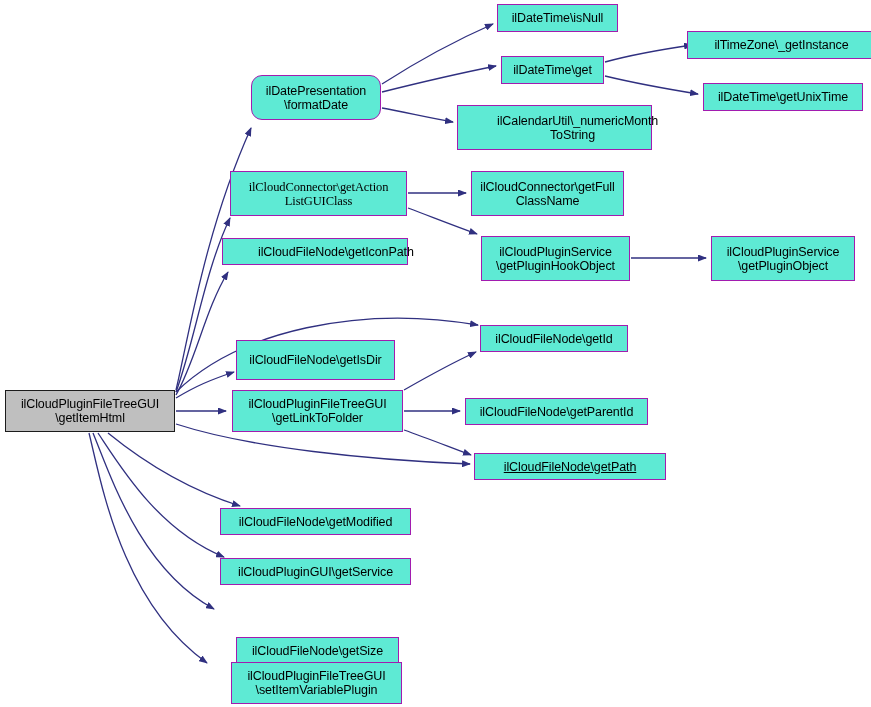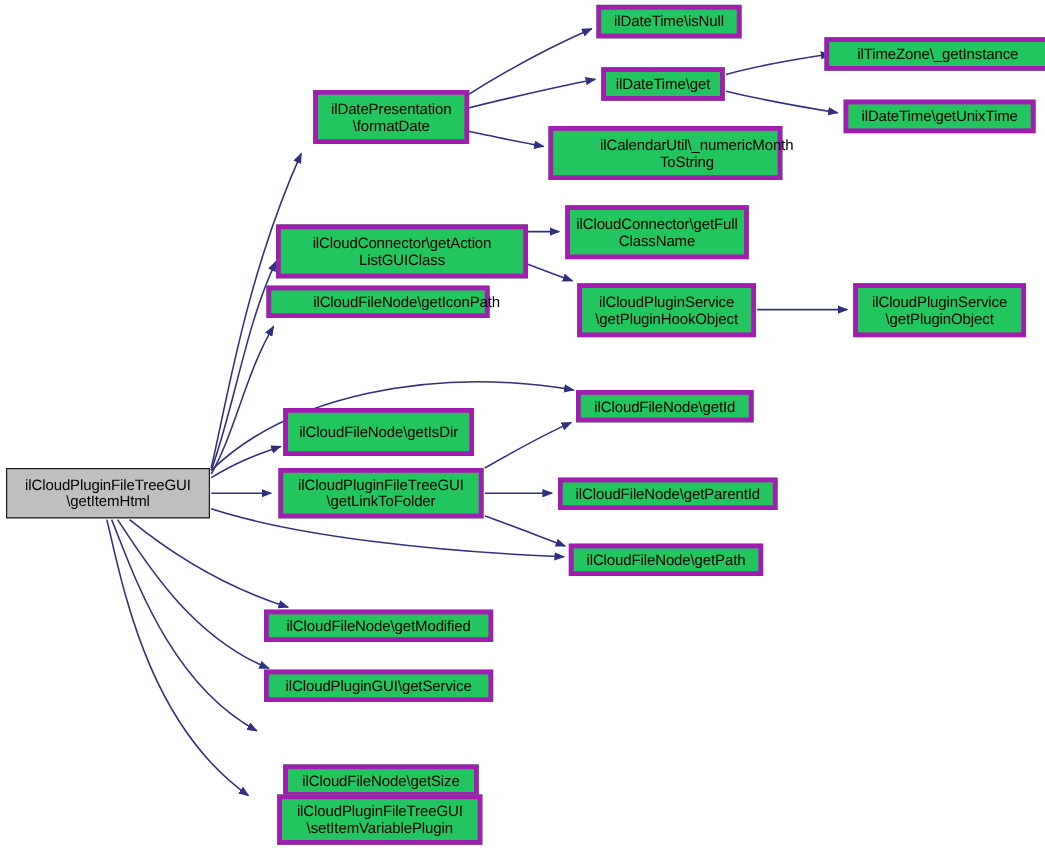--- a/index.html
+++ b/index.html
@@ -19,22 +19,22 @@
     position: absolute;
     left: 0;
     top: 0;
     width: 871px;
     height: 707px;
     pointer-events: none;
   }
   .node {
     position: absolute;
     box-sizing: border-box;
-    border: 4px solid #a21caf;
-    background: #22c55e;
+    border: 1px solid #a21caf;
+    background: #5eead4;
     color: #000000;
     font-size: 12.5px;
     line-height: 14px;
     text-align: center;
     display: flex;
     align-items: center;
     justify-content: center;
     white-space: pre-line;
     letter-spacing: -0.1px;
     z-index: 2;
@@ -83,43 +83,43 @@
         <path d="M 631,258 L 706,258" fill="none" stroke="#303080" stroke-width="1.3" marker-end="url(#arrowhead)"></path>
         <path d="M 404,390 C 425,378 452,363 476,352" fill="none" stroke="#303080" stroke-width="1.3" marker-end="url(#arrowhead)"></path>
         <path d="M 404,411 L 460,411" fill="none" stroke="#303080" stroke-width="1.3" marker-end="url(#arrowhead)"></path>
         <path d="M 404,430 C 427,438 452,448 471,455" fill="none" stroke="#303080" stroke-width="1.3" marker-end="url(#arrowhead)"></path>
       </g>
   </svg>
 
   <div id="nodes-group">
       <div class="node root" style="left: 5px; top: 390px; width: 170px; height: 42px;"><span class="node-label">ilCloudPluginFileTreeGUI
 \getItemHtml</span></div>
-      <div class="node" style="left: 261px; top: 75px; width: 130px; height: 45px;"><span class="node-label">ilDatePresentation
+      <div class="node" style="left: 251px; top: 75px; width: 130px; height: 45px; border-radius: 11px;"><span class="node-label">ilDatePresentation
 \formatDate</span></div>
       <div class="node" style="left: 497px; top: 4px; width: 121px; height: 28px;"><span class="node-label">ilDateTime\isNull</span></div>
       <div class="node" style="left: 501px; top: 56px; width: 103px; height: 28px;"><span class="node-label">ilDateTime\get</span></div>
       <div class="node" style="left: 687px; top: 31px; width: 189px; height: 28px; align-items: center;"><span class="node-label">ilTimeZone\_getInstance</span></div>
       <div class="node" style="left: 703px; top: 83px; width: 160px; height: 28px; text-align: center;"><span class="node-label">ilDateTime\getUnixTime</span></div>
       <div class="node" style="left: 457px; top: 105px; width: 195px; height: 45px; padding-left: 36px;"><span class="node-label">ilCalendarUtil\_numericMonth
 ToString</span></div>
-      <div class="node" style="left: 230px; top: 187px; width: 210px; height: 45px;"><span class="node-label">ilCloudConnector\getAction
+      <div class="node" style="left: 230px; top: 171px; width: 177px; height: 45px; font-family: Liberation Serif, serif;"><span class="node-label">ilCloudConnector\getAction
 ListGUIClass</span></div>
       <div class="node" style="left: 471px; top: 171px; width: 153px; height: 45px;"><span class="node-label">ilCloudConnector\getFull
 ClassName</span></div>
       <div class="node" style="left: 222px; top: 238px; width: 186px; height: 27px; padding-left: 32px;"><span class="node-label">ilCloudFileNode\getIconPath</span></div>
       <div class="node" style="left: 481px; top: 236px; width: 149px; height: 45px;"><span class="node-label">ilCloudPluginService
 \getPluginHookObject</span></div>
       <div class="node" style="left: 711px; top: 236px; width: 144px; height: 45px;"><span class="node-label">ilCloudPluginService
 \getPluginObject</span></div>
       <div class="node" style="left: 480px; top: 325px; width: 148px; height: 27px;"><span class="node-label">ilCloudFileNode\getId</span></div>
       <div class="node" style="left: 236px; top: 340px; width: 159px; height: 40px;"><span class="node-label">ilCloudFileNode\getIsDir</span></div>
       <div class="node" style="left: 232px; top: 390px; width: 171px; height: 42px;"><span class="node-label">ilCloudPluginFileTreeGUI
 \getLinkToFolder</span></div>
       <div class="node" style="left: 465px; top: 398px; width: 183px; height: 27px;"><span class="node-label">ilCloudFileNode\getParentId</span></div>
-      <div class="node" style="left: 474px; top: 453px; width: 162px; height: 27px;"><span class="node-label">ilCloudFileNode\getPath</span></div>
+      <div class="node" style="left: 474px; top: 453px; width: 192px; height: 27px; text-decoration: underline;"><span class="node-label">ilCloudFileNode\getPath</span></div>
       <div class="node" style="left: 220px; top: 508px; width: 191px; height: 27px;"><span class="node-label">ilCloudFileNode\getModified</span></div>
       <div class="node" style="left: 220px; top: 558px; width: 191px; height: 27px;"><span class="node-label">ilCloudPluginGUI\getService</span></div>
       <div class="node" style="left: 236px; top: 609px; width: 163px; height: 27px; margin-top: 28px;"><span class="node-label">ilCloudFileNode\getSize</span></div>
       <div class="node" style="left: 231px; top: 662px; width: 171px; height: 42px;"><span class="node-label">ilCloudPluginFileTreeGUI
 \setItemVariablePlugin</span></div>
     </div>
 
 </div>
 
 </body></html>

